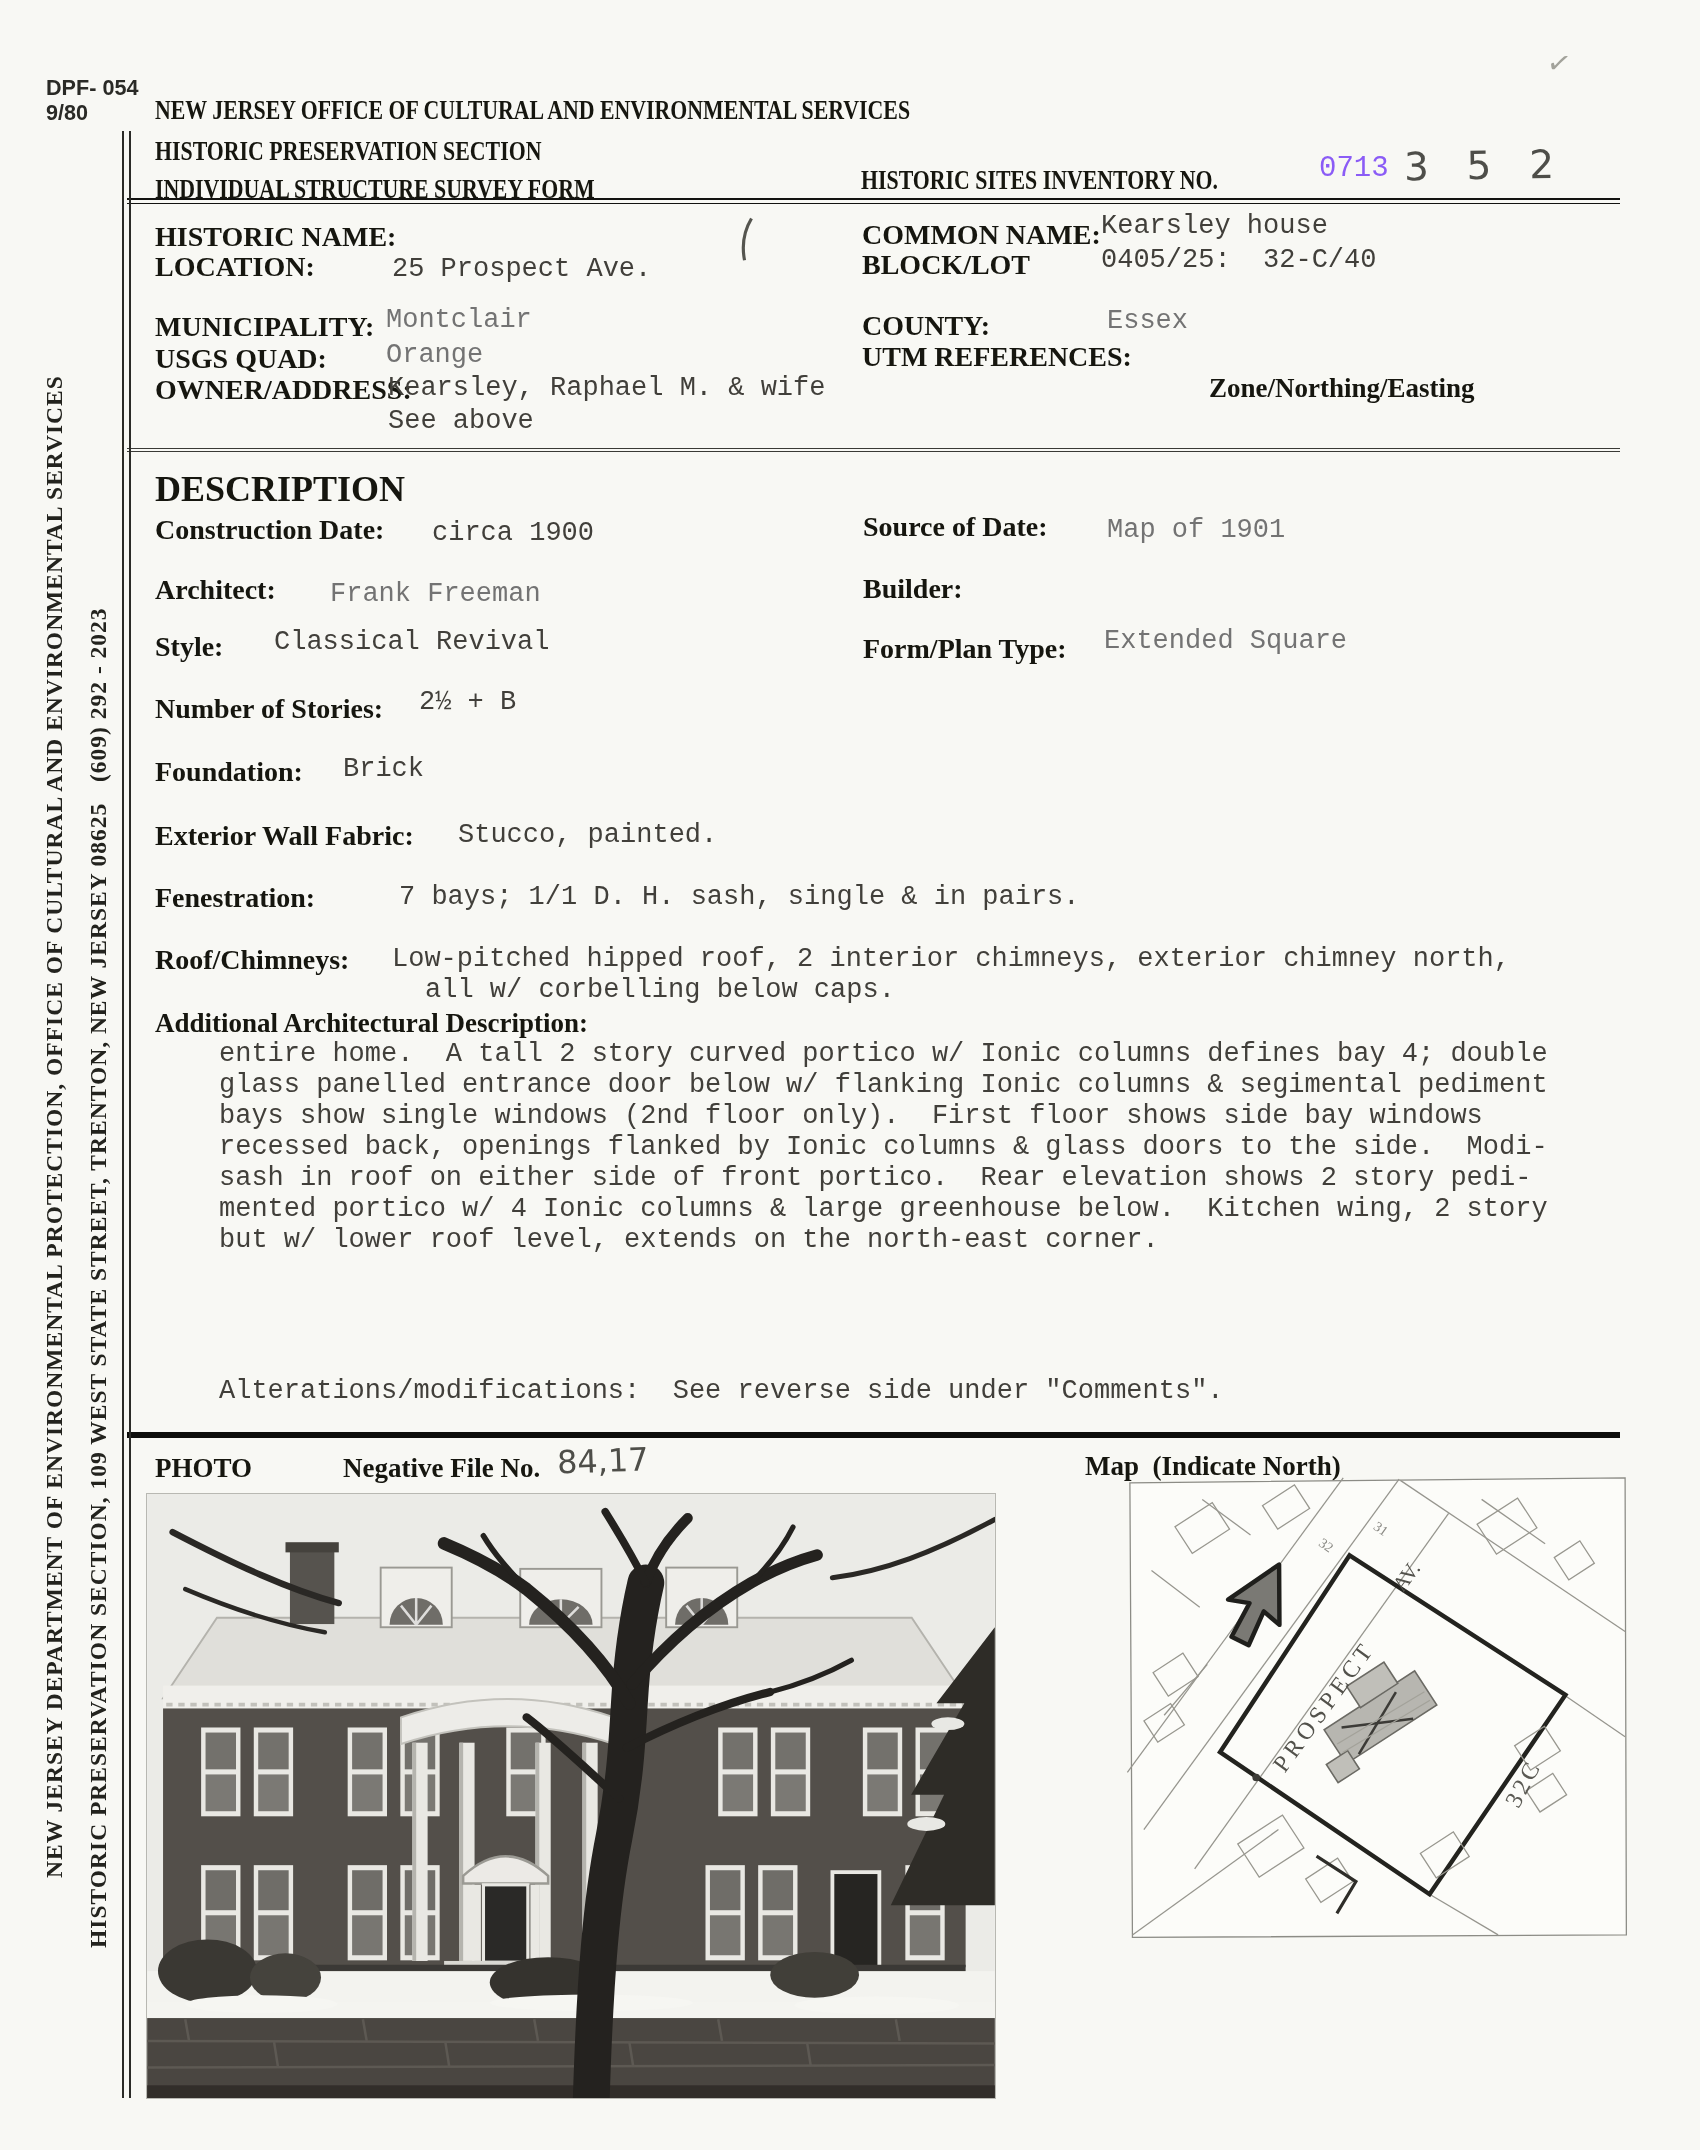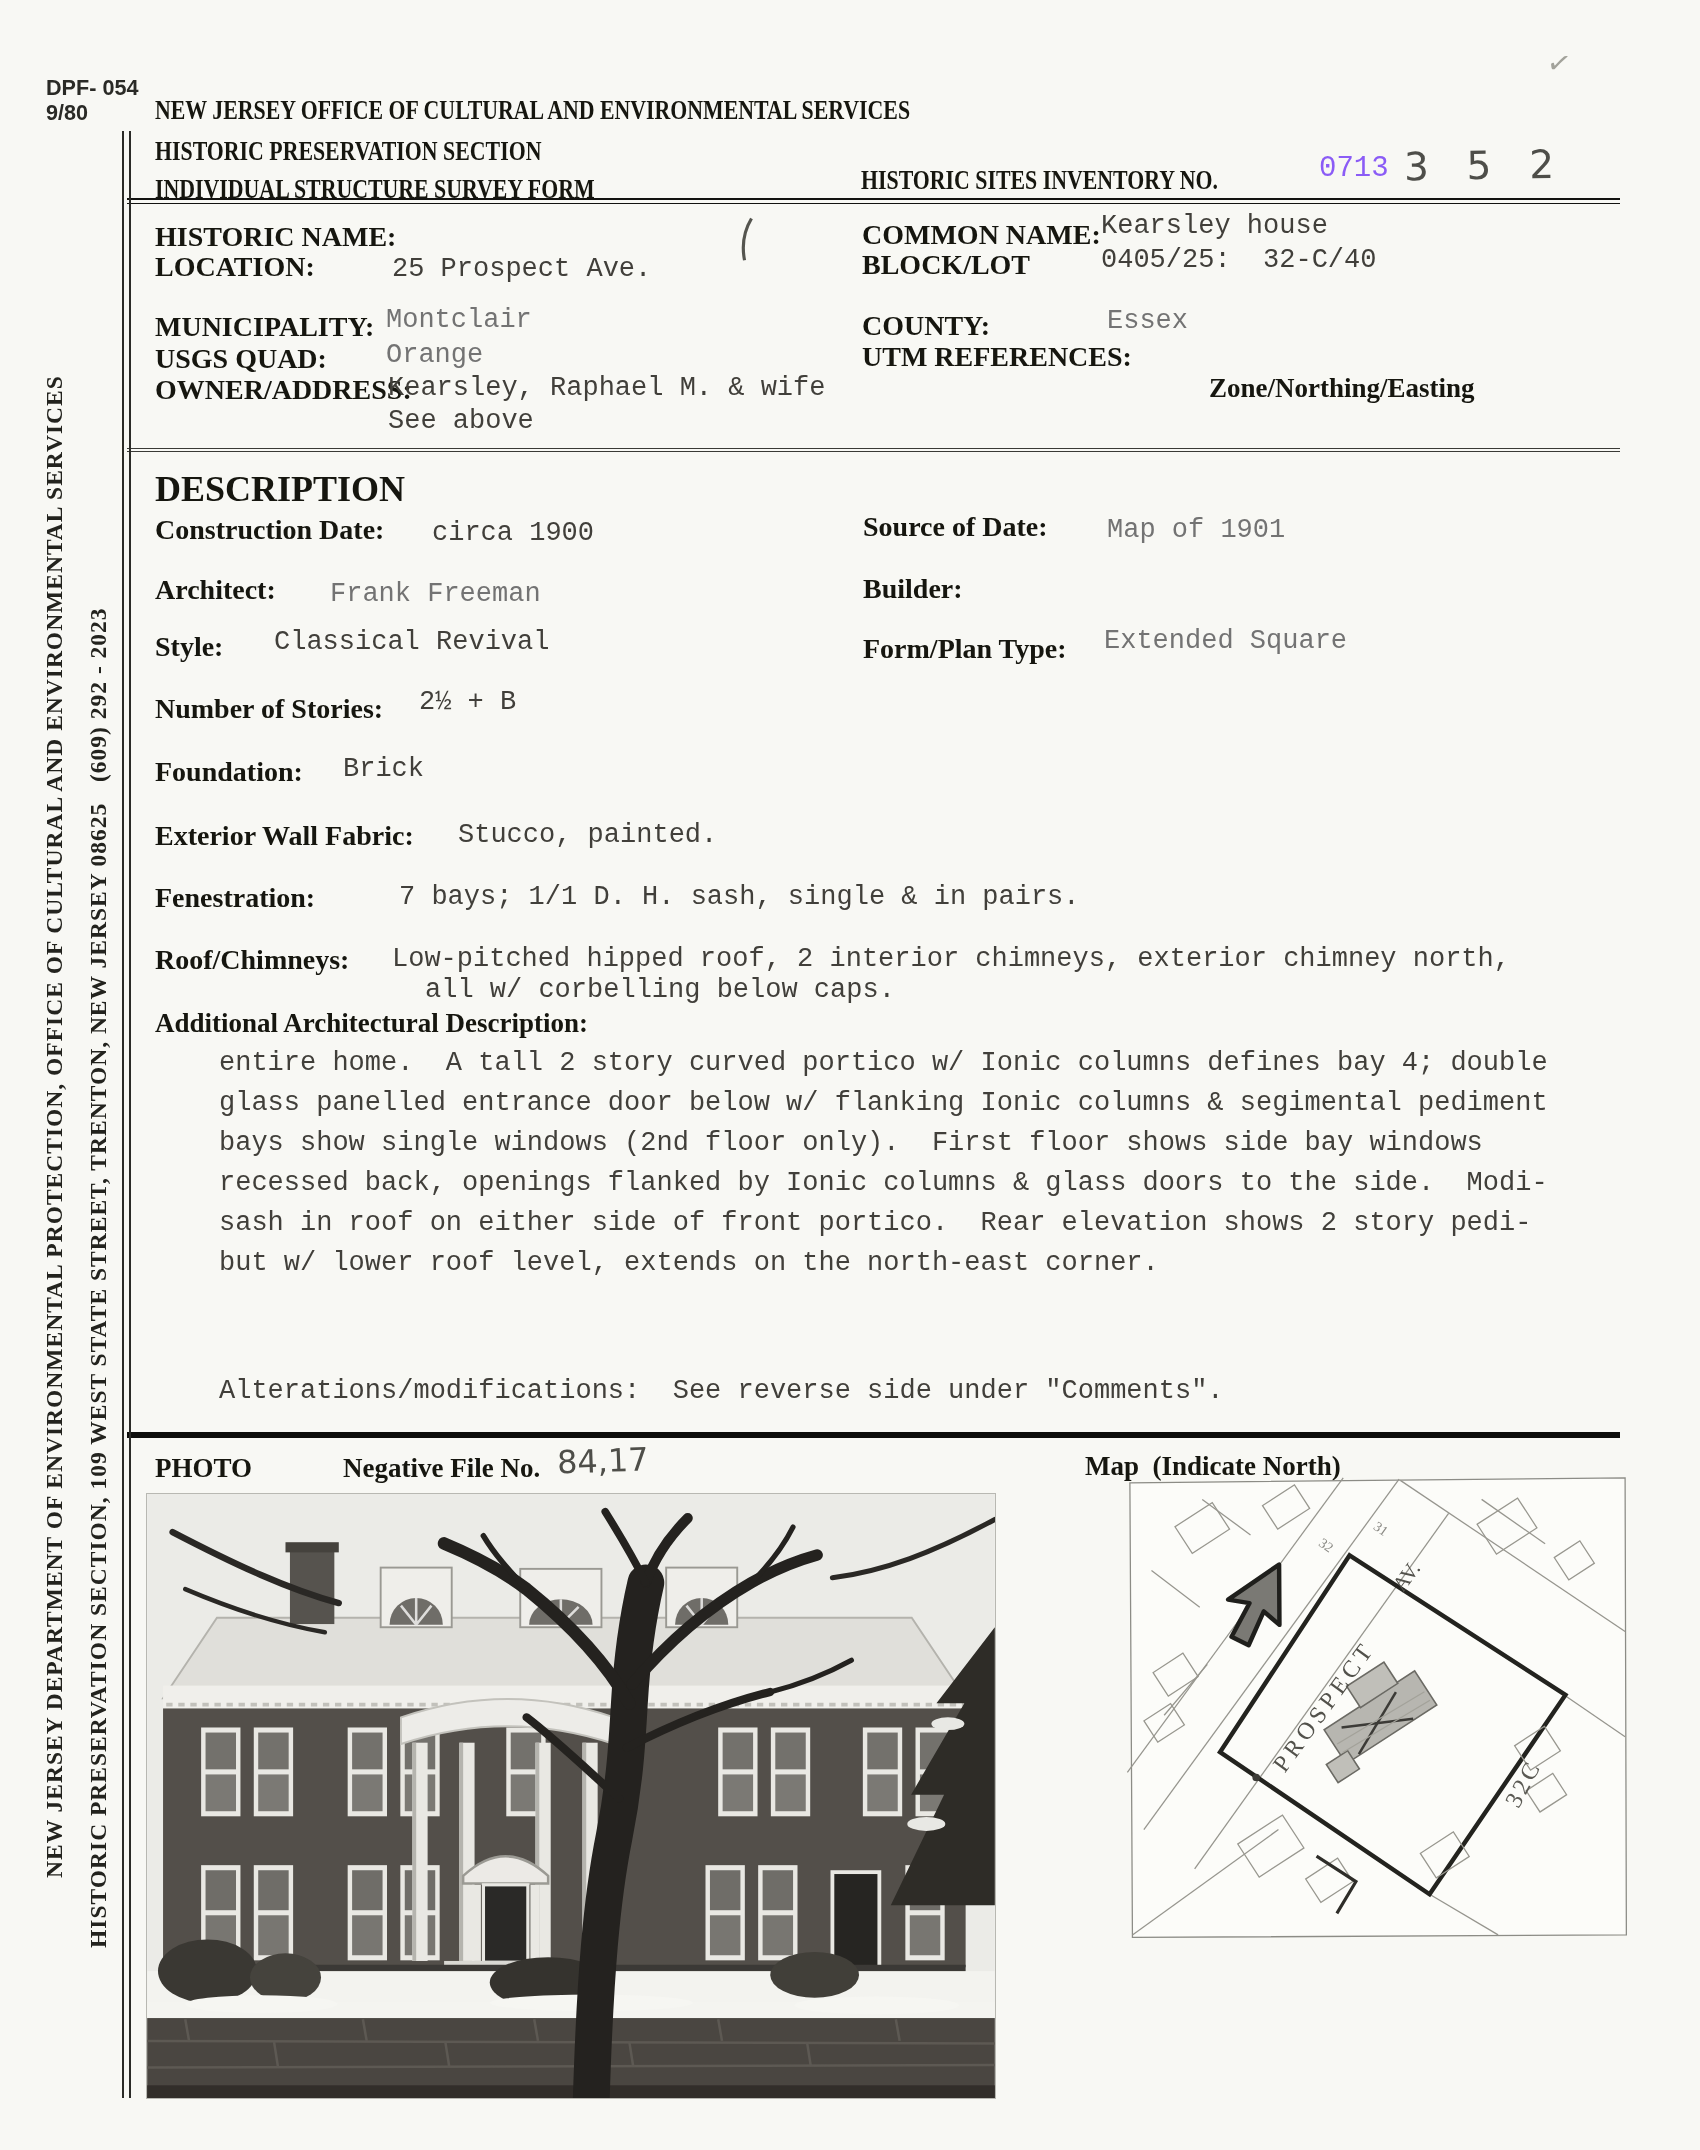--- a/index.html
+++ b/index.html
@@ -13,21 +13,21 @@
   .typed.xlt{color:#8b5cf6;}
   .hand{font-family:"DejaVu Sans",sans-serif;color:#4e4e49;white-space:pre;}
   .sans{font-family:"Liberation Sans",sans-serif;font-weight:700;font-size:21.6px;color:#2a2a26;line-height:25.4px;}
   .vtext{writing-mode:vertical-rl;transform:rotate(180deg);transform-origin:center;
          font-family:"Liberation Serif",serif;font-weight:700;font-size:23.5px;color:#23231e;
          letter-spacing:1px;white-space:pre;}
   .ruleA{height:2.5px;border-top:2.5px solid #131310;border-bottom:1.9px solid #131310;}
   .ruleB{height:1.9px;border-top:1.3px solid #3a3a36;border-bottom:1.3px solid #3a3a36;}
   .ruleC{background:#0e0e0b;}
   .vline{width:1.9px;background:#2b2b27;}
-  .para{line-height:31px;margin-top:9px;}
+  .para{line-height:31px;}
 </style>
 </head>
 <body>
 
 <div id="page">
 
   <div class="abs sans" style="left:46px;top:75px">
     <div>DPF- 054</div>
     <div>9/80</div>
   </div>
@@ -108,20 +108,21 @@
   <div class="abs typed" style="left:392px;top:944px">Low-pitched hipped roof, 2 interior chimneys, exterior chimney north,</div>
   <div class="abs typed" style="left:425px;top:975px">all w/ corbelling below caps.</div>
 
   <div class="abs lbl" style="left:155px;top:1008px;font-size:27px">Additional Architectural Description:</div>
   <div class="abs" style="left:219px;top:1039px">
     <div class="typed para">entire home.  A tall 2 story curved portico w/ Ionic columns defines bay 4; double</div>
     <div class="typed para">glass panelled entrance door below w/ flanking Ionic columns &amp; segimental pediment</div>
     <div class="typed para">bays show single windows (2nd floor only).  First floor shows side bay windows</div>
     <div class="typed para">recessed back, openings flanked by Ionic columns &amp; glass doors to the side.  Modi-</div>
     <div class="typed para">sash in roof on either side of front portico.  Rear elevation shows 2 story pedi-</div>
+    <div class="typed para">mented portico w/ 4 Ionic columns &amp; large greenhouse below.  Kitchen wing, 2 story</div>
     <div class="typed para">but w/ lower roof level, extends on the north-east corner.</div>
   </div>
   <div class="abs typed" style="left:219px;top:1376px">Alterations/modifications:  See reverse side under "Comments".</div>
 
   <div class="abs lbl" style="left:155px;top:1453px;font-size:27px">PHOTO</div>
   <div class="abs lbl" style="left:343px;top:1453px;font-size:27px">Negative File No.</div>
   <div class="abs hand" style="left:557px;top:1442px;font-size:32px;transform:rotate(-2deg)">84,17</div>
   <div class="abs lbl" style="left:1085px;top:1451px;font-size:27px">Map  (Indicate North)</div>
 
   <svg class="abs" style="left:146px;top:1493px;border:0.6px solid #b8b8b2" width="848" height="604" viewBox="0 0 1336 952">

